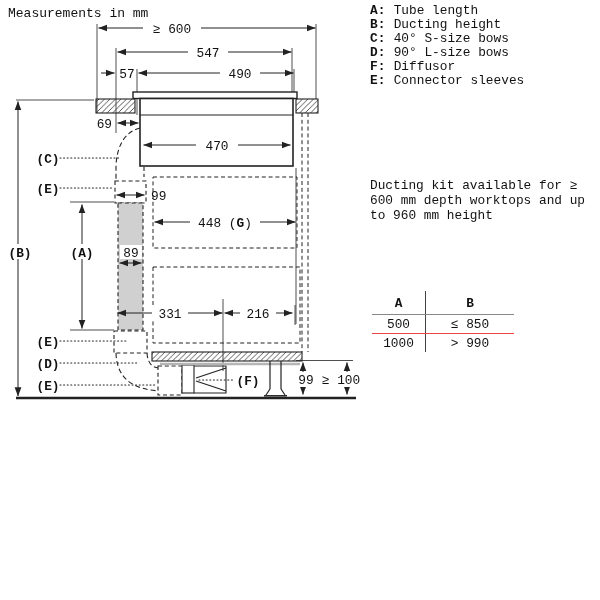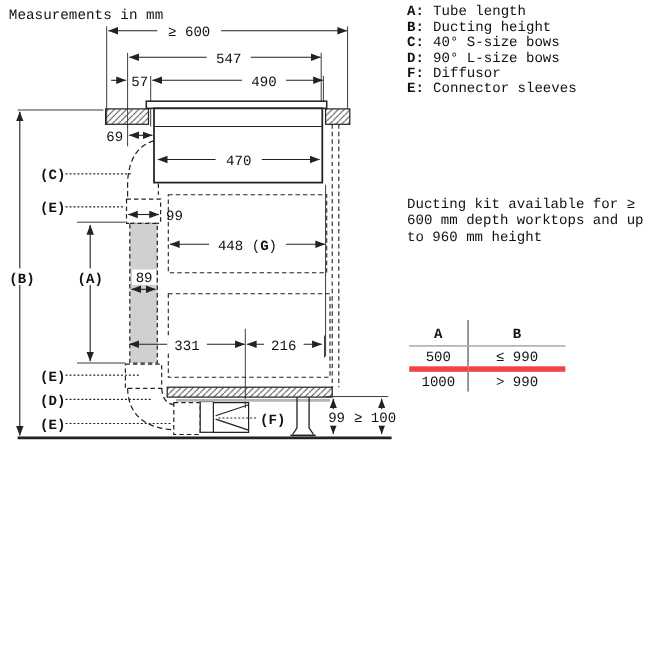--- a/index.html
+++ b/index.html
@@ -14,21 +14,21 @@
   .note{position:absolute;left:370px;width:225px;font-size:12.8px;line-height:15px;margin:0;}
   .note1{top:137px;margin-top:41px;}
   .note2{top:204px;}
   table.tt{position:absolute;left:372px;top:291px;border-collapse:collapse;font-size:12.8px;}
   table.tt th,table.tt td{padding:0;text-align:center;font-weight:normal;}
   table.tt th{font-weight:bold;height:20px;vertical-align:bottom;padding-bottom:3px;}
   table.tt td{height:18px;vertical-align:middle;}
   table.tt .ca{width:53px;}
   table.tt .cb{width:88px;border-left:1px solid #444;}
   table.tt tr.hd th{border-bottom:1px solid #888;}
-  table.tt tr.r1 td{border-bottom:5px solid #ef4444;}
+  table.tt tr.r1 td{border-bottom:1px solid #ef4444;}
 </style>
 </head>
 <body>
 
 <div id="app">
 
   <div class="title">Measurements in mm</div>
 
   <svg width="600" height="600" viewBox="0 0 600 600">
     <defs>
@@ -190,21 +190,21 @@
   <p class="note note1">Ducting kit available for ≥ 600 mm depth worktops and up to 960 mm height</p>
 
   <table class="tt">
     <tbody>
         <tr class="hd">
       <th class="ca">A</th>
       <th class="cb">B</th>
     </tr>
     <tr class="r1">
       <td class="ca">500</td>
-      <td class="cb">≤ 990</td>
+      <td class="cb">≤ 850</td>
     </tr>
     <tr class="r2">
       <td class="ca">1000</td>
       <td class="cb">&gt; 990</td>
     </tr>
   </tbody>
     </table>
 
 </div>
 

